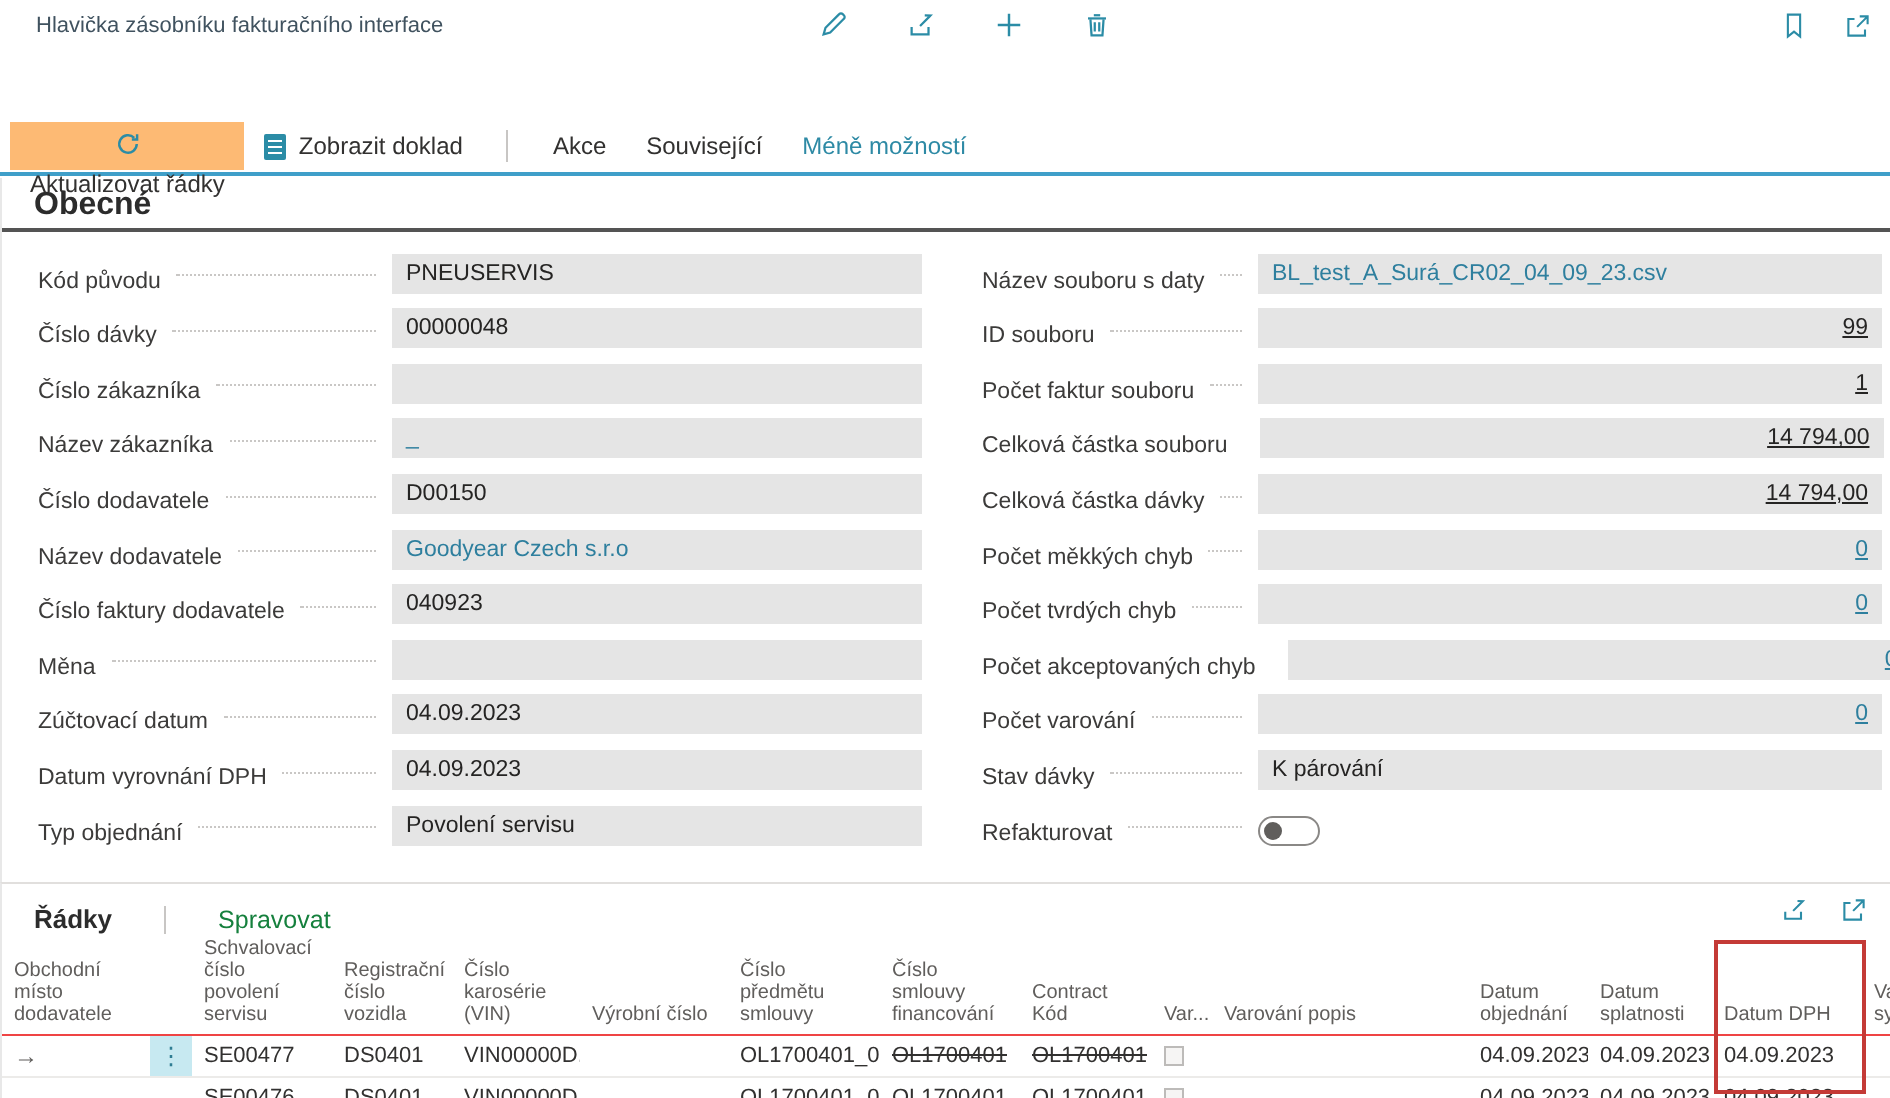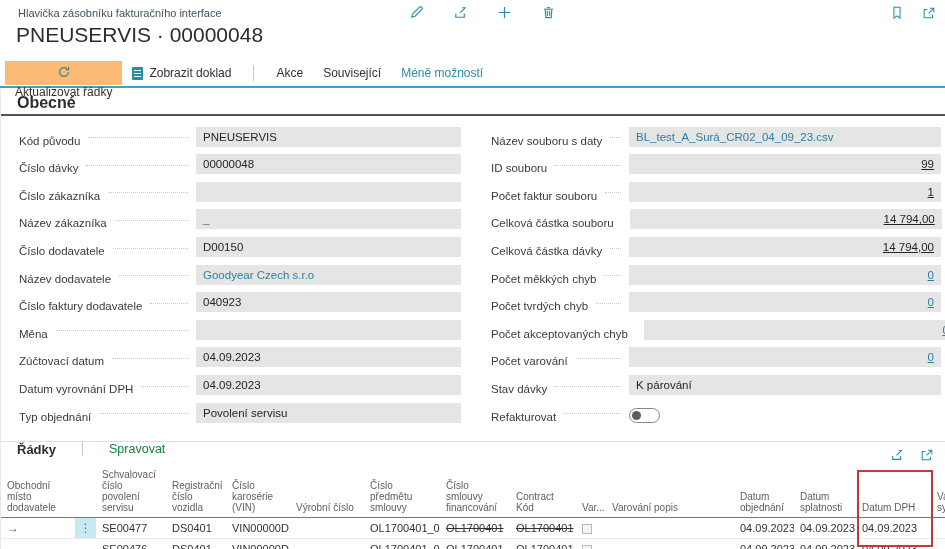--- a/index.html
+++ b/index.html
@@ -43,21 +43,21 @@
   .vbox.link { color:#2e7f9e; cursor:pointer;margin-top:44px; }
   .vbox.num { text-align:right;text-decoration:underline; }
   .vbox.teal { color:#2e7f9e; }
   .toggle-area { flex:none; width:312px; display:flex; }
   .toggle { position:relative; width:31px; height:15px; border:1px solid #8a8886; border-radius:9px; background:#fff; cursor:pointer; }
   .toggle .knob { position:absolute; left:2px; top:2px; width:9px; height:9px; border-radius:50%; background:#605e5c; }
 
   
   .lines { position:absolute; top:441px; left:0; width:945px; height:108px; border-top:1px solid #e1dfdd;
     border-left:1px solid #e8e8e8; }
-  .lines-bar { height:25px; display:flex; align-items:flex-start; padding-left:16px;gap:12px; }
+  .lines-bar { height:25px; display:flex; align-items:flex-end; padding-left:16px;gap:12px; }
   .lines-tab { font-size:13px; font-weight:700; color:#2c2c2c; cursor:pointer; }
   .lines-vsep { width:1px; height:14px; background:#c8c6c4; margin:0 14px; }
   .lines-manage { font-size:12.5px; color:#15803d; cursor:pointer; }
   .lines-icons { position:absolute; right:10px; top:4px; display:flex; gap:13px; }
   table { border-collapse:collapse; table-layout:fixed; width:945px; }
   thead th { font-size:10px; font-weight:400; color:#605e5c; text-align:left; vertical-align:bottom;
     padding:2px 3px 4px 6px; border-bottom:1px solid #ef4444; line-height:11px; height:35px;
     overflow:hidden; cursor:pointer;margin-top:44px; }
   tbody td { font-size:11px; height:21px; padding:0 3px 0 6px; border-bottom:1px solid #ecebe9;
     white-space:nowrap; overflow:hidden; color:#323130; cursor:default; }
@@ -105,21 +105,20 @@
           <path d="M4.5 1.5h7V14L8 11.2 4.5 14V1.5z"></path>
         </svg>
     </span>
     <span class="icon-btn">
       <svg width="14" height="14" viewBox="0 0 16 16" fill="none" stroke="currentColor" stroke-width="1.2">
           <path d="M6 4H2.5v9.5H12V10"></path>
           <path d="M9 2.5h4.5V7M13.5 2.5L7.5 8.5"></path>
         </svg>
     </span>
   </div>
-  <div class="page-title">PNEUSERVIS · 00000048</div>
 </div>
 
 <div class="toolbar">
   <div class="tb-item active">
     <span class="icon-btn">
       <svg width="14" height="14" viewBox="0 0 16 16" fill="none" stroke="currentColor" stroke-width="1.4">
           <path d="M13 8a5 5 0 1 1-1.46-3.54"></path>
           <path d="M13.2 2.4v3h-3"></path>
         </svg>
     </span>

